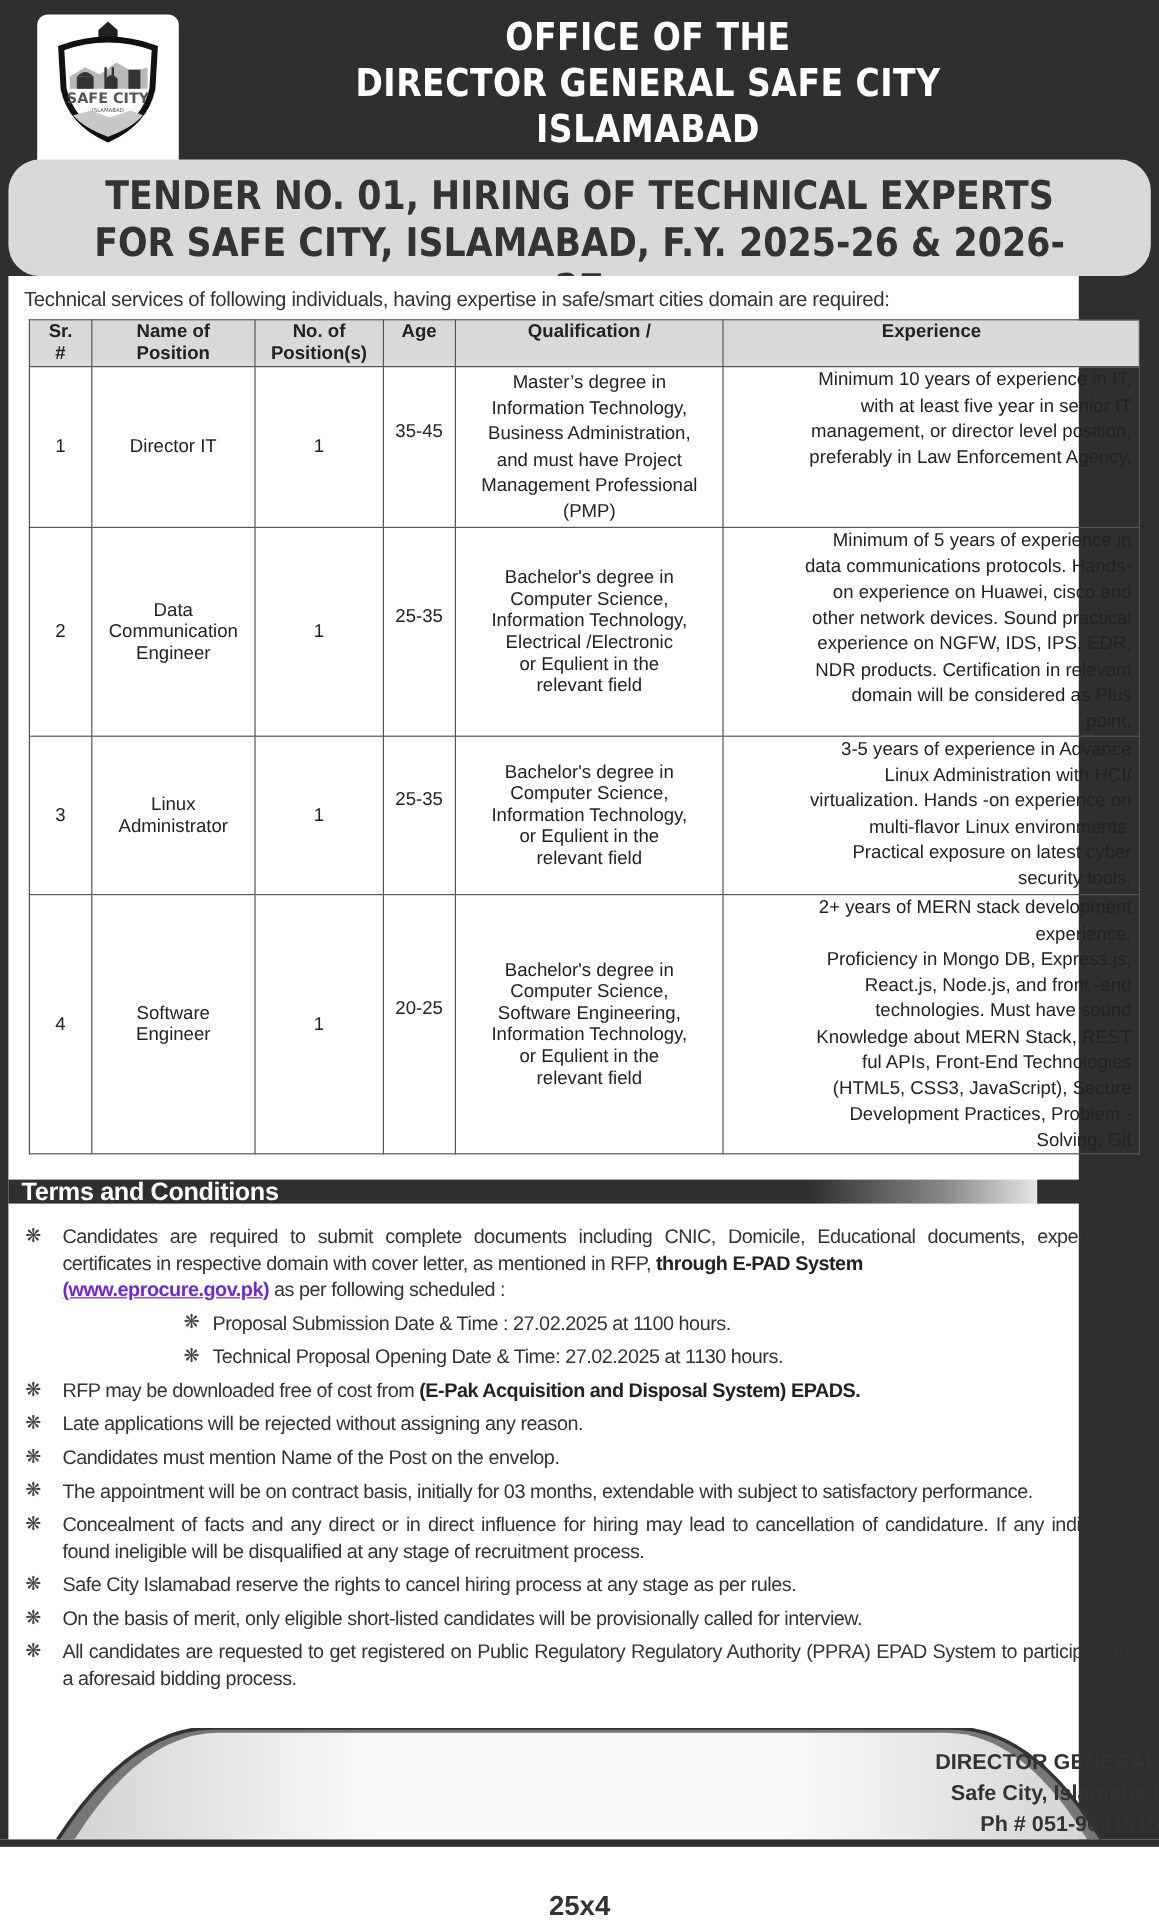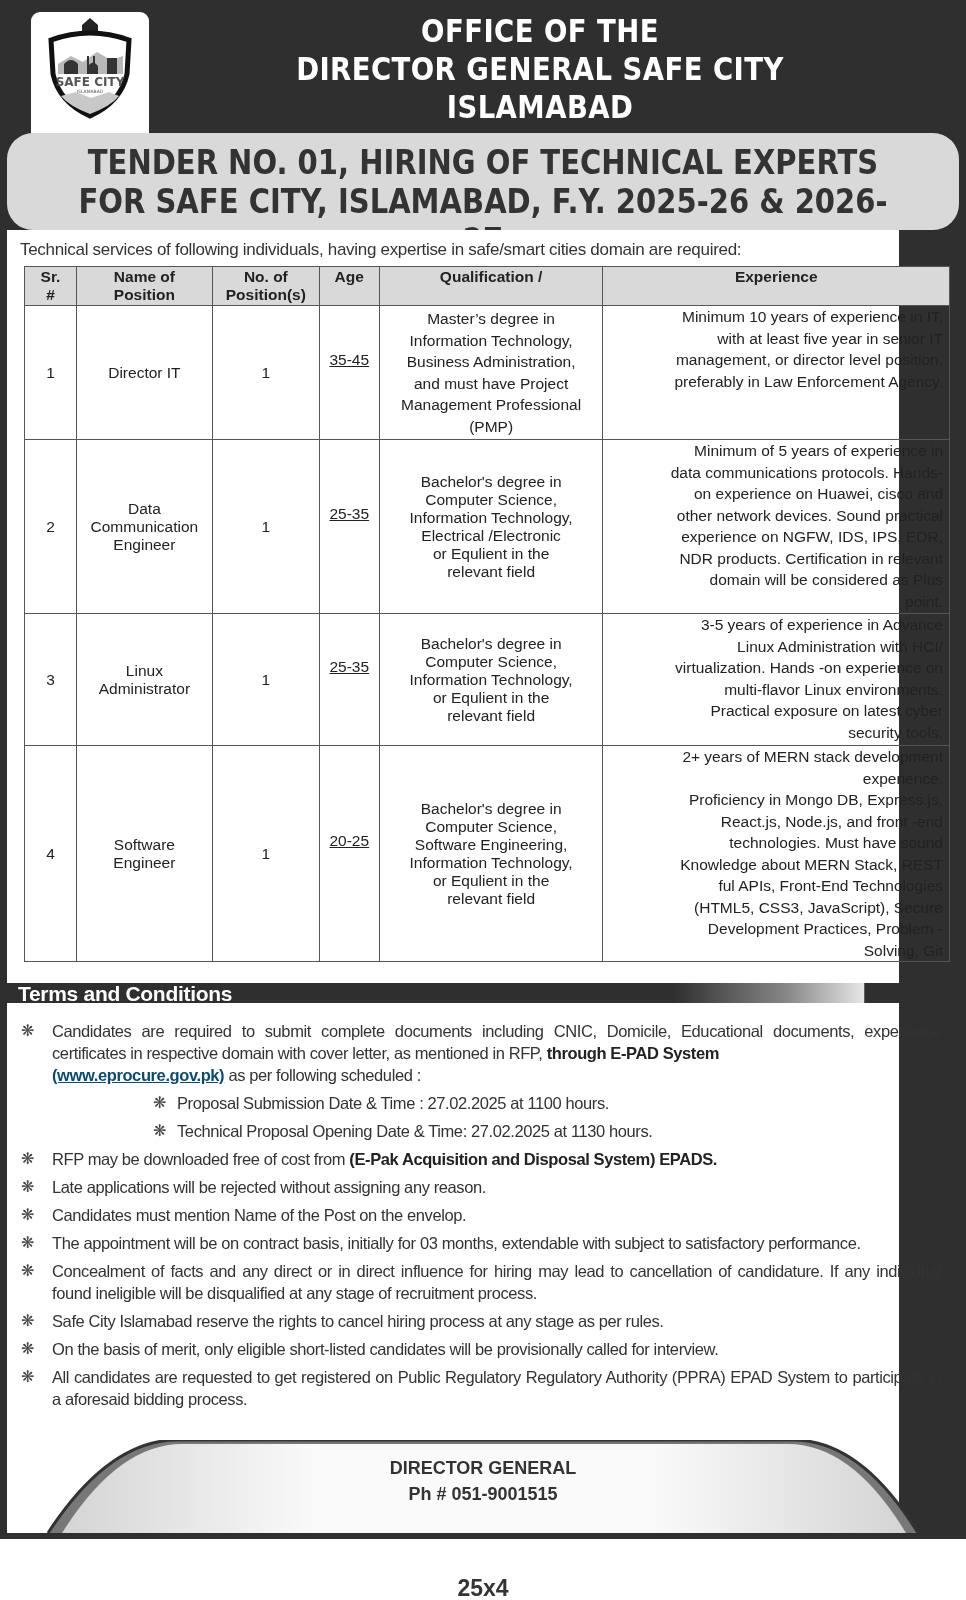--- a/index.html
+++ b/index.html
@@ -12,33 +12,33 @@
   .tender{position:absolute;left:7px;top:133px;width:952px;height:97px;background:#d9d9d9;border-radius:26px;}
   .tender-title{position:absolute;left:0;top:10px;width:952px;text-align:center;font-weight:bold;font-size:33px;line-height:39px;color:#333;font-family:"DejaVu Sans",sans-serif;transform:scaleX(0.88);transform-origin:center top;}
   .main{position:absolute;left:7px;top:230px;width:892px;height:1303px;background:#fff;}
   .intro{position:absolute;left:13px;top:10px;font-size:17px;color:#333;letter-spacing:-0.3px;}
   table{position:absolute;left:17px;top:36px;width:926px;border-collapse:collapse;font-size:15.5px;color:#222;padding-left:40px;}
   th{background:#d9d9d9;border:1px solid #555;font-weight:bold;font-size:15.5px;line-height:18px;padding:1px 2px;vertical-align:top;text-align:center;}
   td{border:1px solid #555;text-align:center;line-height:18px;padding:2px 3px;vertical-align:middle;}
   td.exp{text-align:right;vertical-align:top;line-height:21.5px;padding:0 6px;}
   td.qual{line-height:18px;}
   td.qual1{line-height:21.5px;vertical-align:top;}
-  td.age{vertical-align:middle;text-decoration:underline;}
+  td.age{vertical-align:middle;}
   .terms-bar{position:absolute;left:7px;top:983px;width:952px;height:20px;background:linear-gradient(to right,#2f2f2f 0%,#2f2f2f 70%,#888 82%,#e6e6e6 90%,#2f2f2f 90.1%);}
   .terms-title{position:absolute;left:11px;top:-1px;color:#fff;font-weight:bold;font-size:21px;letter-spacing:-0.3px;}
   .terms{position:absolute;left:21px;top:1020px;width:920px;font-size:16.5px;color:#333;letter-spacing:-0.4px;}
   .term{position:relative;padding-left:31px;line-height:22px;margin-bottom:6px;text-align:justify;}
   .term .bullet{position:absolute;left:0;top:0;font-size:16px;color:#444;}
   .sub{position:relative;padding-left:156px;line-height:22px;margin-bottom:6px;}
   .sub .bullet{position:absolute;left:132px;top:0;font-size:16px;color:#444;}
   .term b{color:#222;}
-  .link{text-decoration:underline;font-weight:bold;color:#0c4a6e;}
+  .link{text-decoration:underline;font-weight:bold;color:#6d28d9;}
   .sig{position:absolute;left:0;top:1440px;width:966px;height:93px;}
   .sig svg{position:absolute;left:0;top:0;}
-  .sig-text{position:absolute;left:0;top:15px;width:966px;text-align:center;font-weight:bold;font-size:18px;line-height:26px;color:#333;}
+  .sig-text{position:absolute;left:0;top:15px;width:966px;text-align:right;font-weight:bold;font-size:18px;line-height:26px;color:#333;}
   .bottom-strip{position:absolute;left:0;top:1533px;width:966px;height:6px;background:#2f2f2f;}
   .size{position:absolute;left:0;top:1575px;width:966px;text-align:center;font-weight:bold;font-size:23px;color:#333;}
 </style>
 </head>
 <body>
 
 <div class="frame"></div>
 
 <div class="header">
   <div class="logo">
@@ -254,18 +254,19 @@
           <stop offset="0.7" stop-color="#fafafa"></stop>
           <stop offset="1" stop-color="#d4d4d4"></stop>
       </linearGradient>
     </defs>
     <path d="M48 93 Q110 -2 180 0 L790 0 Q860 -2 918 93 Z" fill="#777"></path>
     <path d="M62 93 Q118 4 182 4 L788 4 Q852 4 906 93 Z" fill="url(#sg)"></path>
     <path d="M48 93 Q110 -2 180 0 L790 0 Q860 -2 918 93" fill="none" stroke="#333" stroke-width="3"></path>
   </svg>
   <div class="sig-text">
     <div>DIRECTOR GENERAL</div>
+    <div>Safe City, Islamabad</div>
     <div>Ph # 051-9001515</div>
   </div>
 </div>
 
 <div class="bottom-strip"></div>
 <div class="size">25x4</div>
 
 </body></html>

